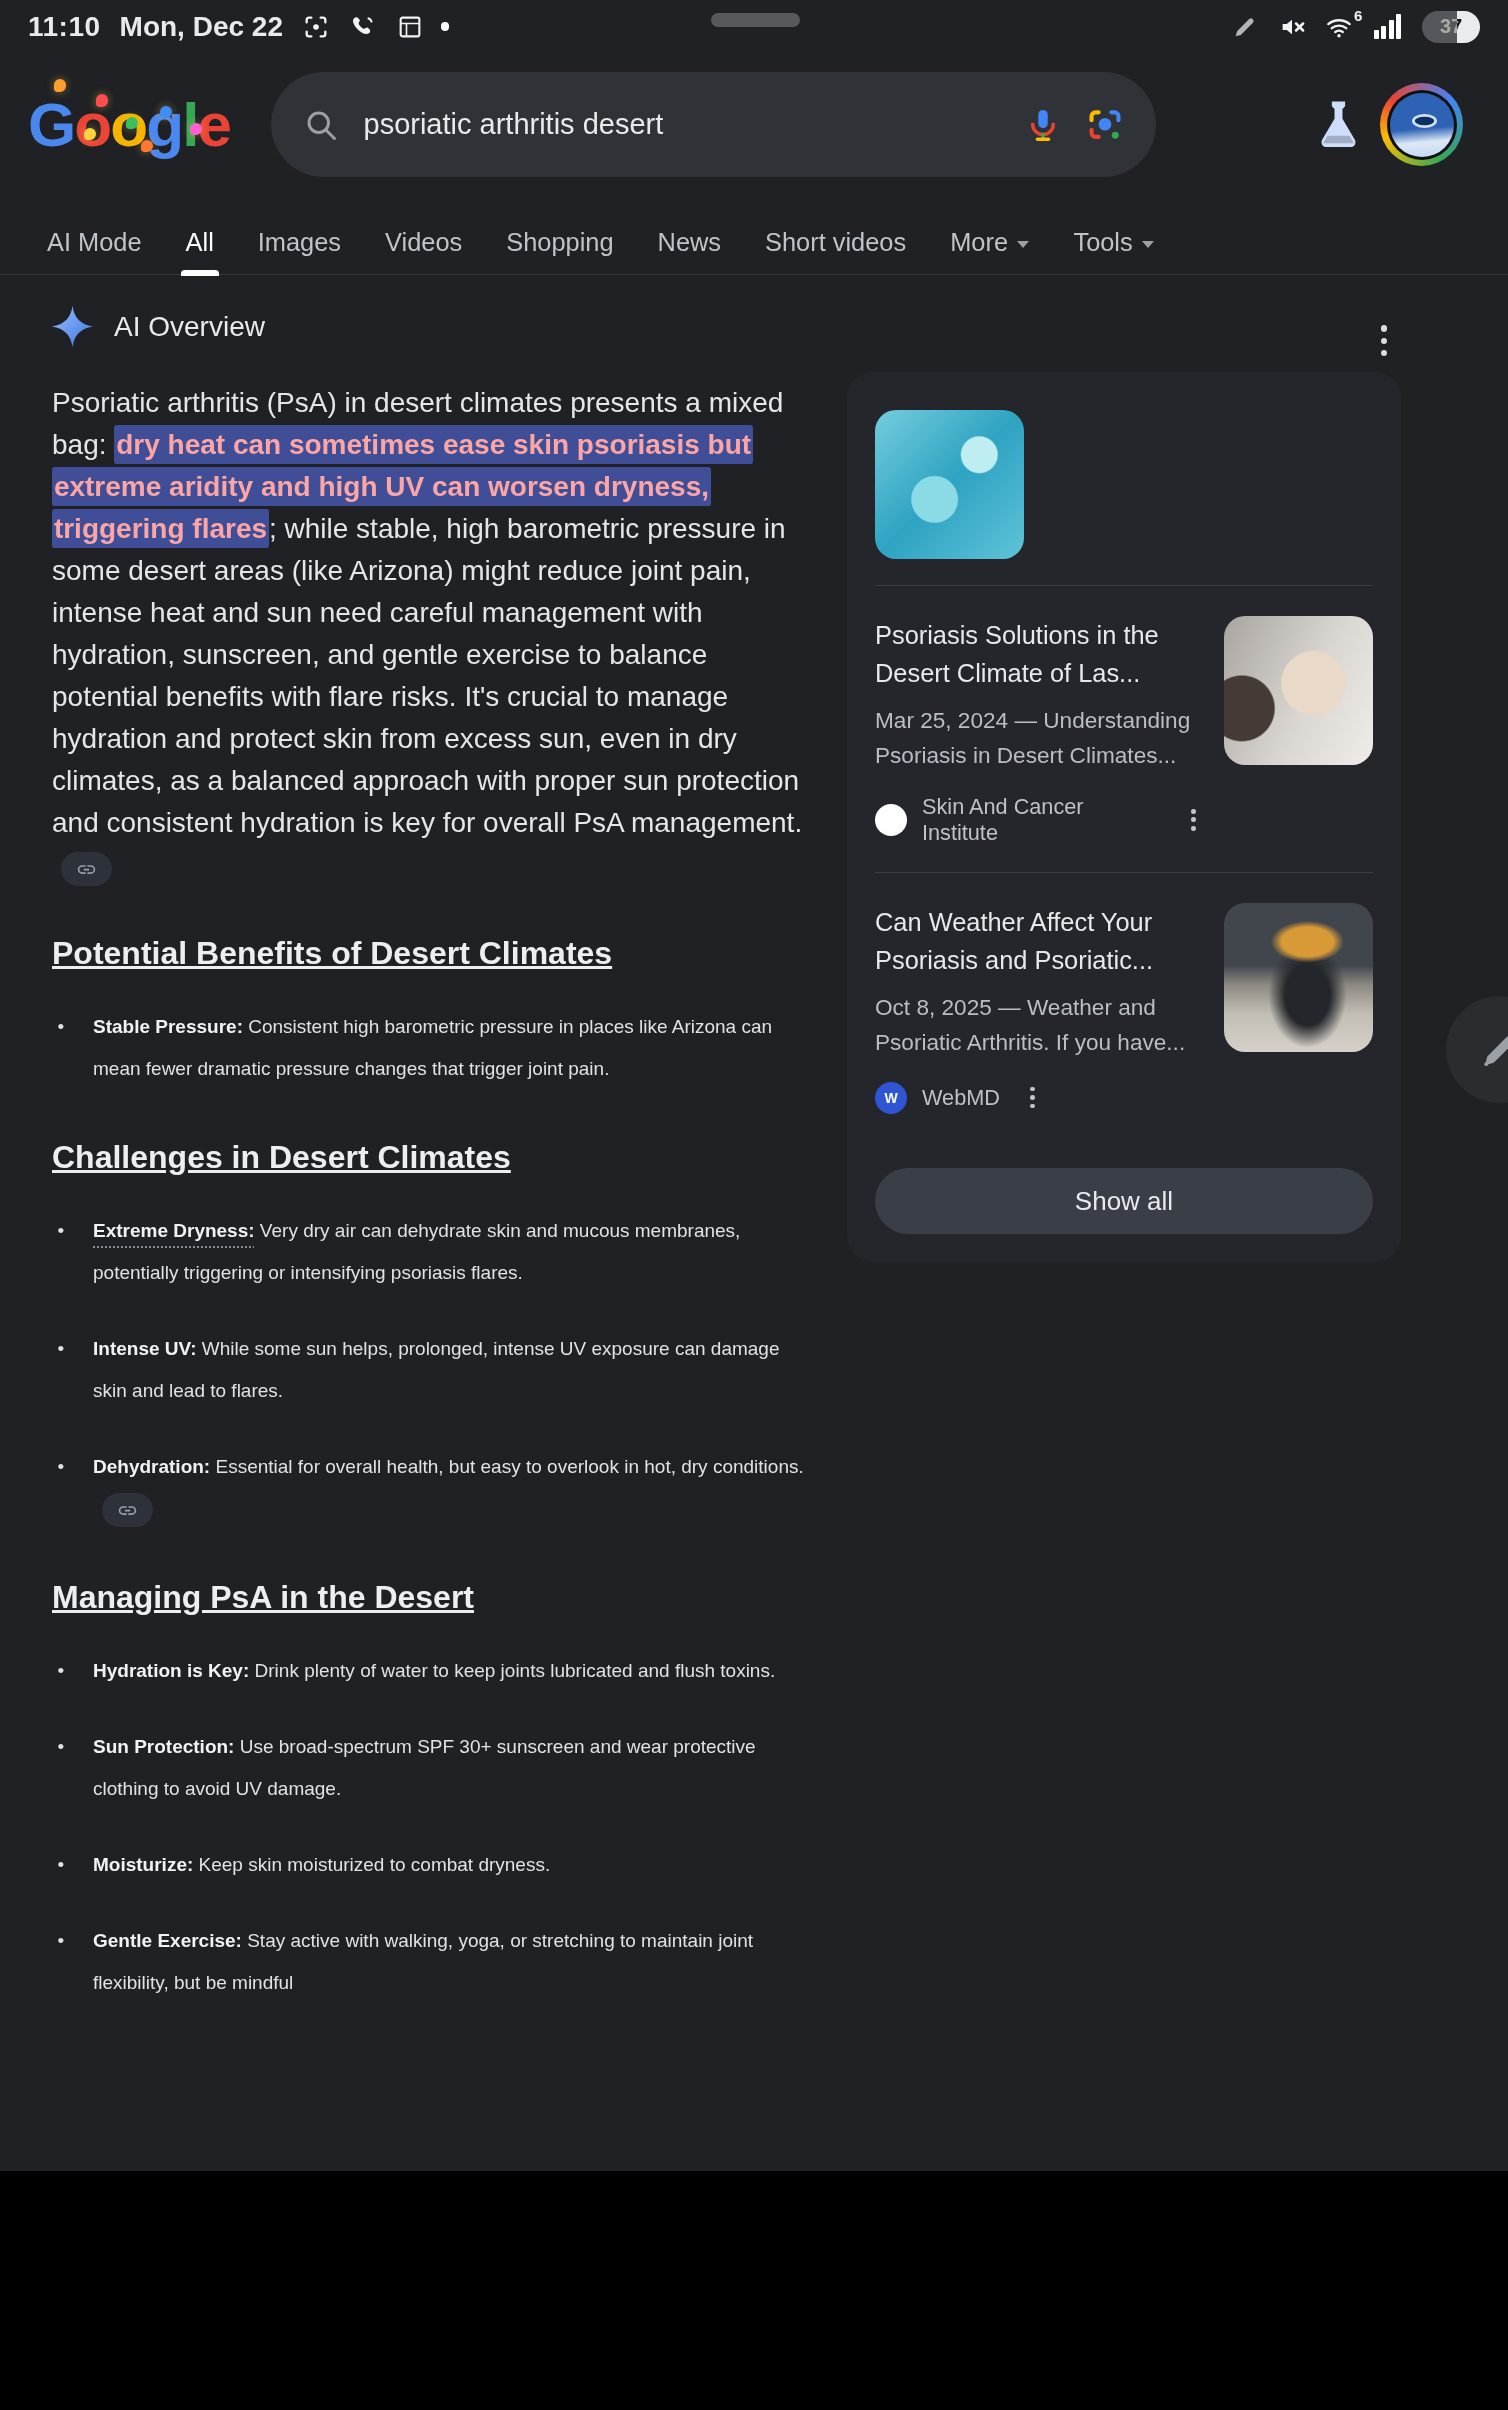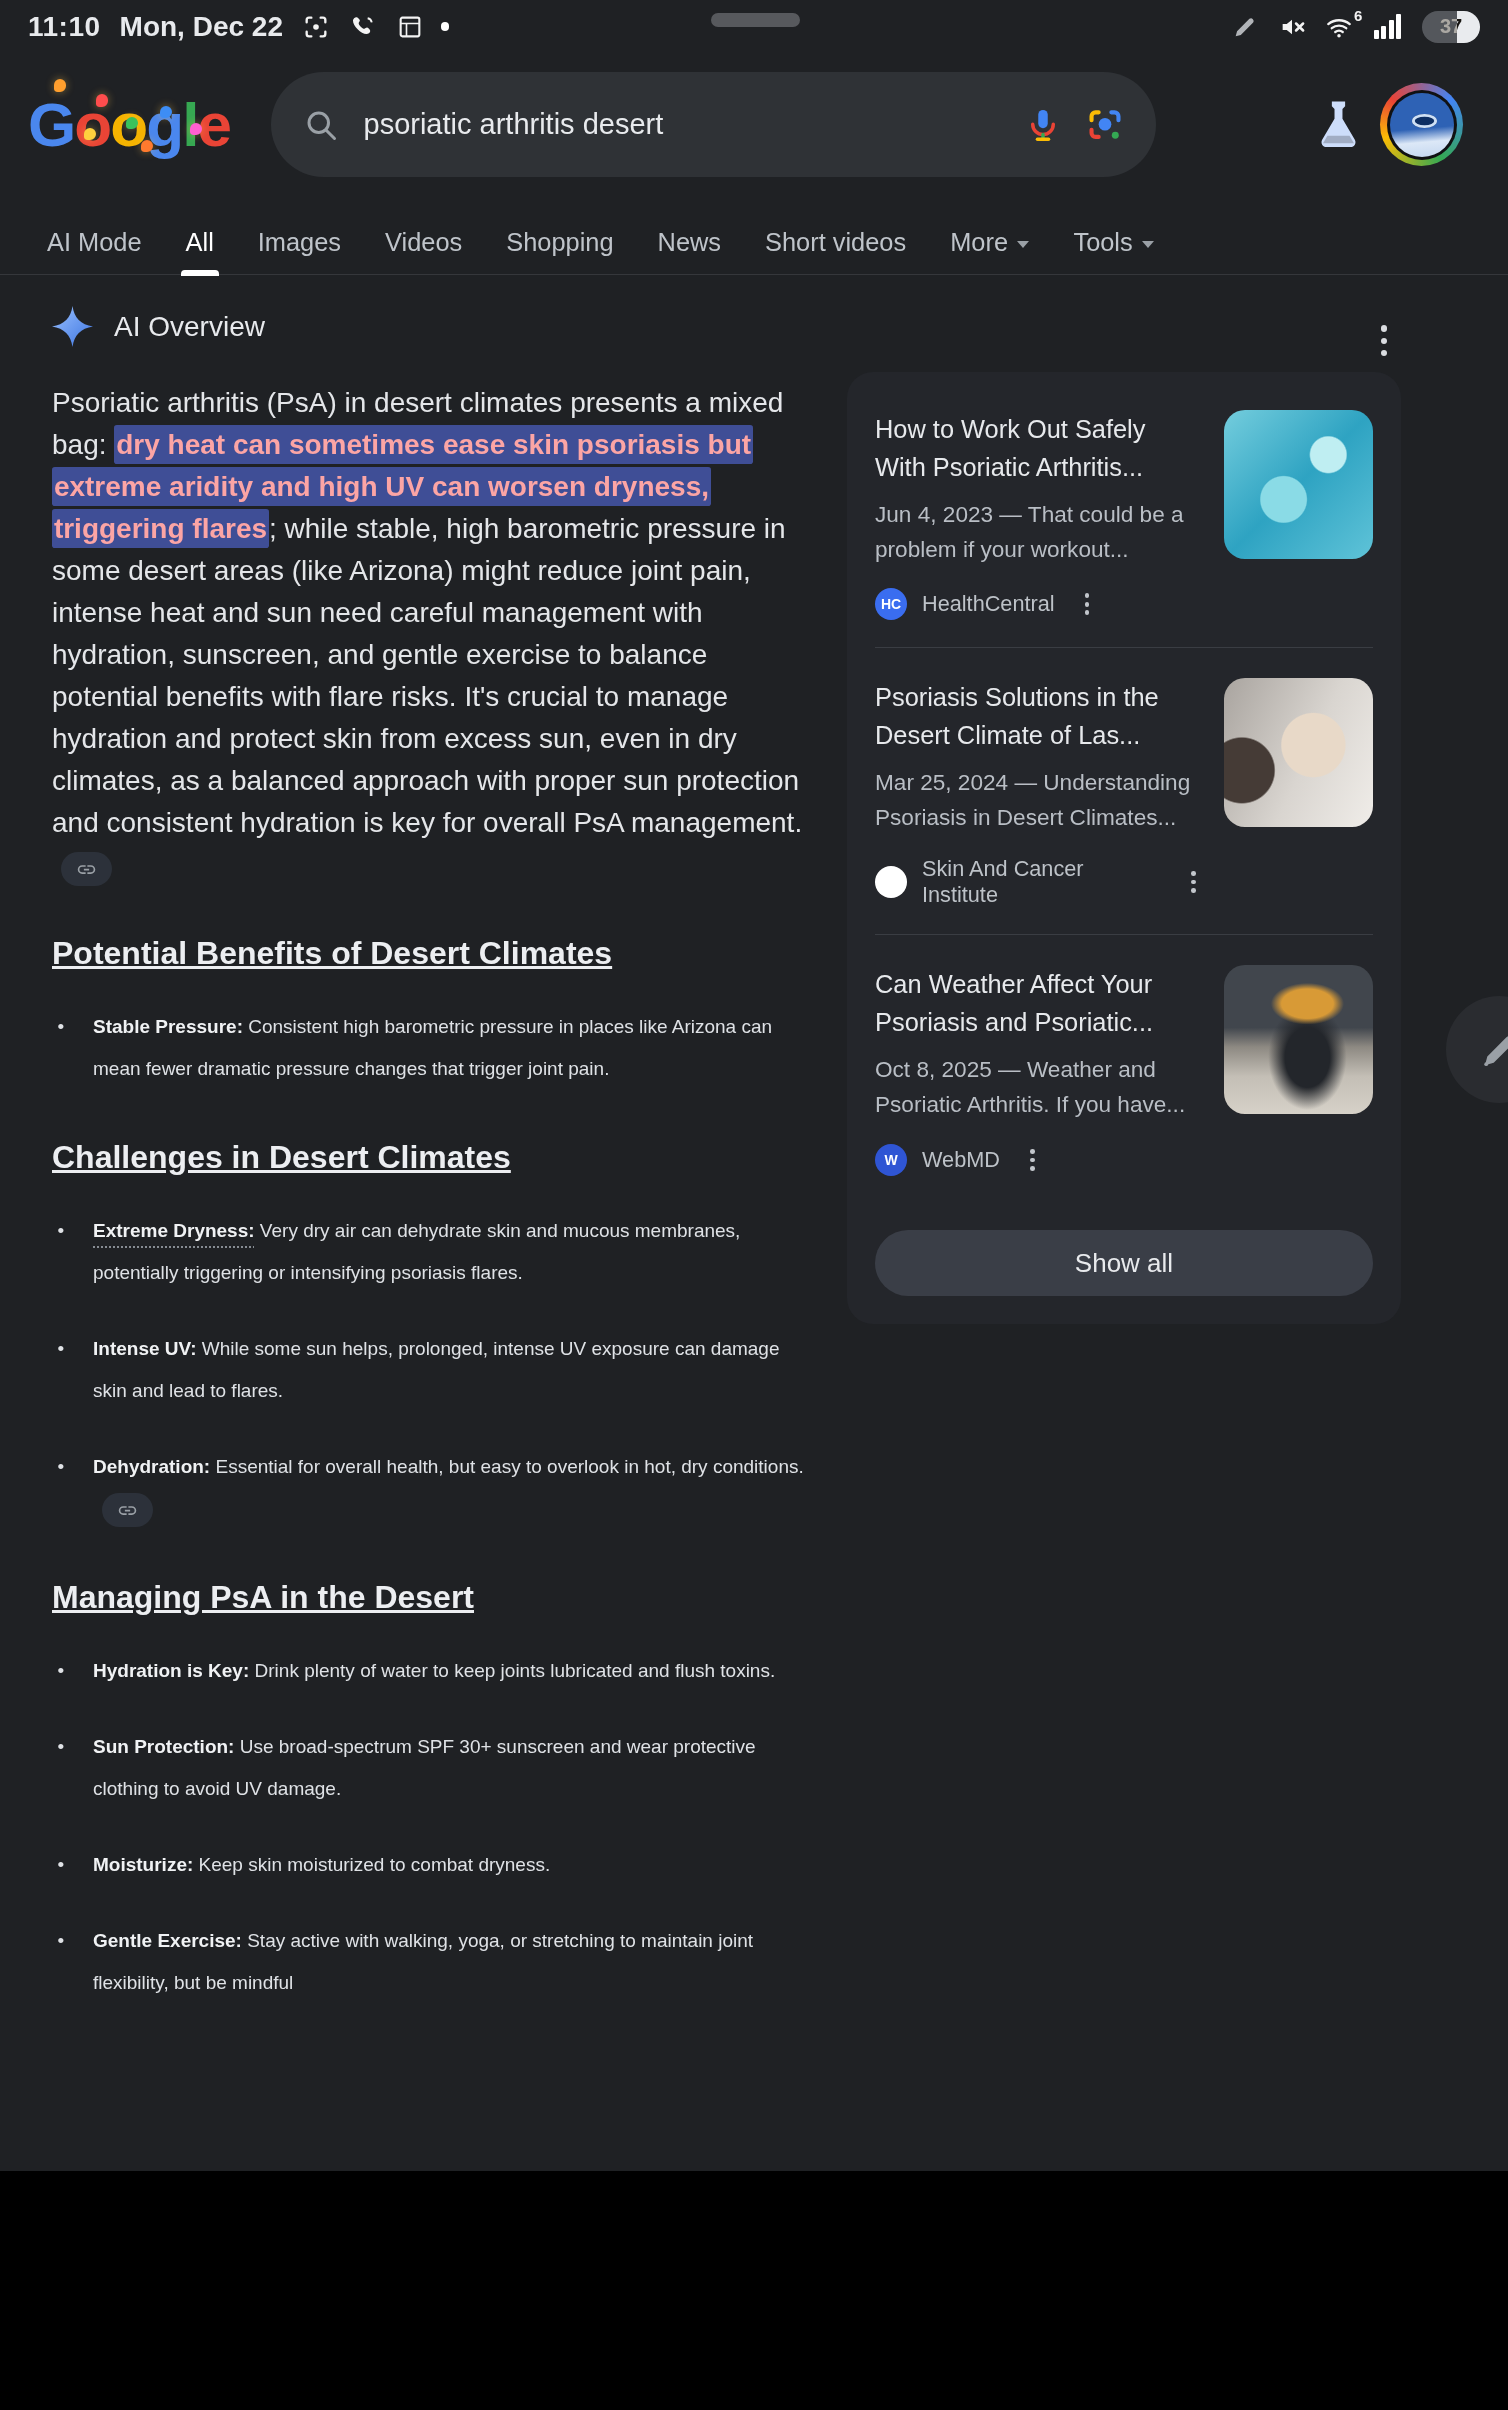--- a/index.html
+++ b/index.html
@@ -274,35 +274,20 @@
   </div>
 
   <div class="kebab-top kebab">
       <i></i>
       <i></i>
       <i></i>
     </div>
 
   <div class="cards" id="cards">
       <div class="card">
-        <div class="card-text">
-          <div class="card-title">How to Work Out Safely With Psoriatic Arthritis...</div>
-          <div class="card-snippet">Jun 4, 2023 — That could be a problem if your workout...</div>
-          <div class="card-src">
-            <span class="src-badge" style="background: rgb(58, 109, 240);">
-              <span>HC</span>
-            </span>
-            <span class="src-name">HealthCentral</span>
-            <span class="kebab-sm">
-              <i></i>
-              <i></i>
-              <i></i>
-            </span>
-          </div>
-        </div>
         <div class="thumb thumb-pool"></div>
       </div>
       <div class="card">
         <div class="card-text">
           <div class="card-title">Psoriasis Solutions in the Desert Climate of Las...</div>
           <div class="card-snippet">Mar 25, 2024 — Understanding Psoriasis in Desert Climates...</div>
           <div class="card-src">
             <span class="src-badge" style="background: rgb(255, 255, 255);"></span>
             <span class="src-name">Skin And Cancer Institute</span>
             <span class="kebab-sm">

